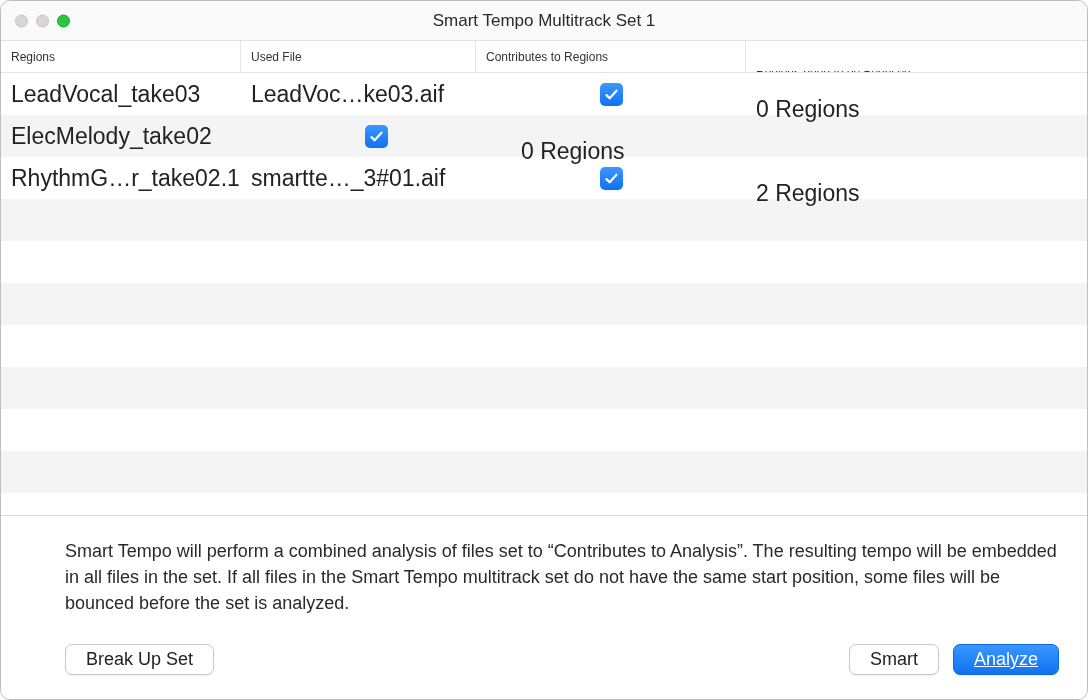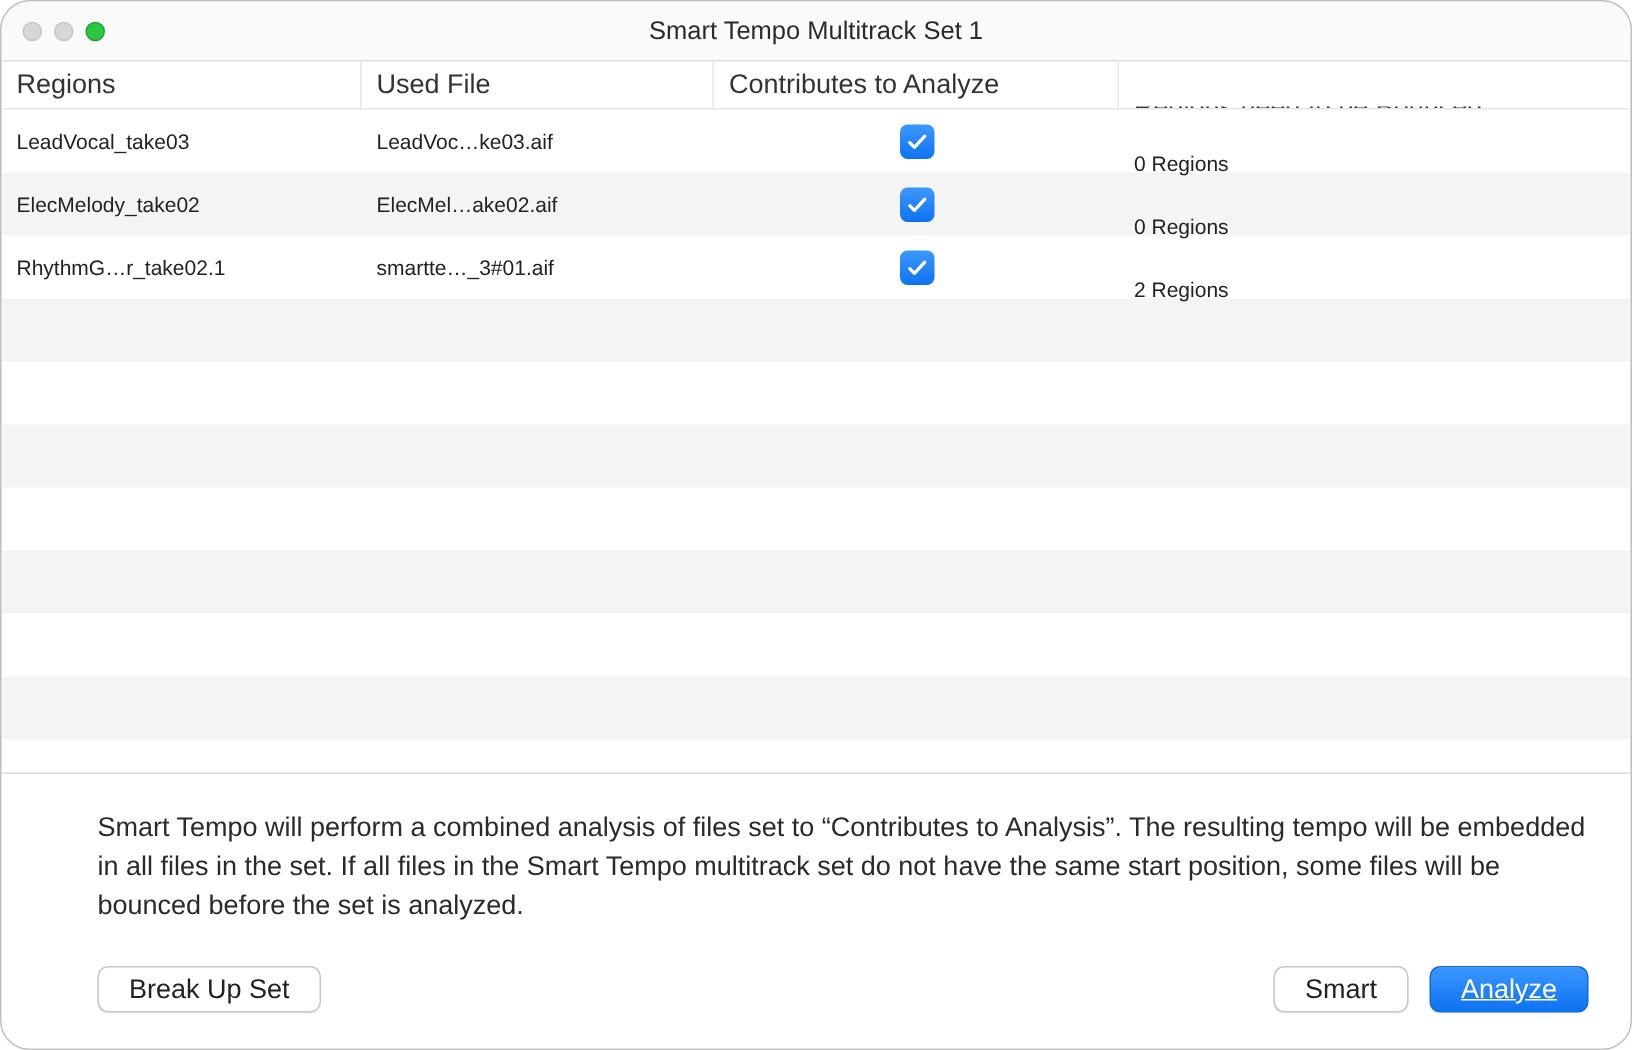--- a/index.html
+++ b/index.html
@@ -11,21 +11,21 @@
       font-family: -apple-system, BlinkMacSystemFont, "Helvetica Neue", Arial, sans-serif;
       background: #fff;
       width: 1088px;
       height: 700px;
       overflow: hidden;
     }
     .window {
       width: 1088px;
       height: 700px;
       border: 1px solid #bdbdbd;
-      border-radius: 20px;
+      border-radius: 10px;
       overflow: hidden;
       display: flex;
       flex-direction: column;
       background: #fff;
       box-shadow: 0 0 0 1px rgba(0,0,0,0.02);
     }
     .titlebar {
       height: 40px;
       background: #fafafa;
       border-bottom: 1px solid #e1e1e1;
@@ -59,21 +59,21 @@
     .table-wrap {
       flex: 1;
       display: flex;
       flex-direction: column;
       overflow: hidden;
     }
     .thead {
       display: flex;
       height: 32px;
       border-bottom: 1px solid #e5e5e5;
-      font-size: 18px;
+      font-size: 12px;
       color: #333;
       flex-shrink: 0;
     }
     .th {
       display: flex;
       align-items: center;
       padding: 0 10px;
       border-right: 1px solid #e5e5e5;
       white-space: nowrap;
       overflow: hidden;
@@ -84,21 +84,21 @@
     .col-contrib { width: 270px; justify-content: flex-start; }
     .col-bounce { flex: 1; margin-top: 30px; }
     .tbody {
       flex: 1;
       overflow-y: auto;
     }
     .trow {
       display: flex;
       height: 42px;
       align-items: center;
-      font-size: 14px;
+      font-size: 23px;
       color: #222;
     }
     .trow:nth-child(even) {
       background: #f4f4f4;
     }
     .td {
       padding: 0 10px;
       white-space: nowrap;
       overflow: hidden;
       text-overflow: ellipsis;
@@ -168,39 +168,38 @@
       <div class="tl tl-min"></div>
       <div class="tl tl-max"></div>
     </div>
     <div class="title">Smart Tempo Multitrack Set 1</div>
   </div>
 
   <div class="table-wrap">
     <div class="thead">
       <div class="th col-regions">Regions</div>
       <div class="th col-file">Used File</div>
-      <div class="th col-contrib">Contributes to Analyze</div>
+      <div class="th col-contrib">Contributes to Regions</div>
       <div class="th col-bounce">Regions need to be Bounced</div>
     </div>
     <div class="tbody" id="tbody">
         <div class="trow">
           <div class="td col-regions">LeadVocal_take03</div>
           <div class="td col-file">LeadVoc…ke03.aif</div>
           <div class="td col-contrib">
             <div class="checkbox">
               <svg viewBox="0 0 24 24" fill="none" stroke="white" stroke-width="3.5" stroke-linecap="round" stroke-linejoin="round">
                 <polyline points="4 13 9 18 20 6"></polyline>
               </svg>
             </div>
           </div>
           <div class="td col-bounce">0 Regions</div>
         </div>
         <div class="trow">
           <div class="td col-regions">ElecMelody_take02</div>
-          <div class="td col-file">ElecMel…ake02.aif</div>
           <div class="td col-contrib">
             <div class="checkbox">
               <svg viewBox="0 0 24 24" fill="none" stroke="white" stroke-width="3.5" stroke-linecap="round" stroke-linejoin="round">
                 <polyline points="4 13 9 18 20 6"></polyline>
               </svg>
             </div>
           </div>
           <div class="td col-bounce">0 Regions</div>
         </div>
         <div class="trow">

